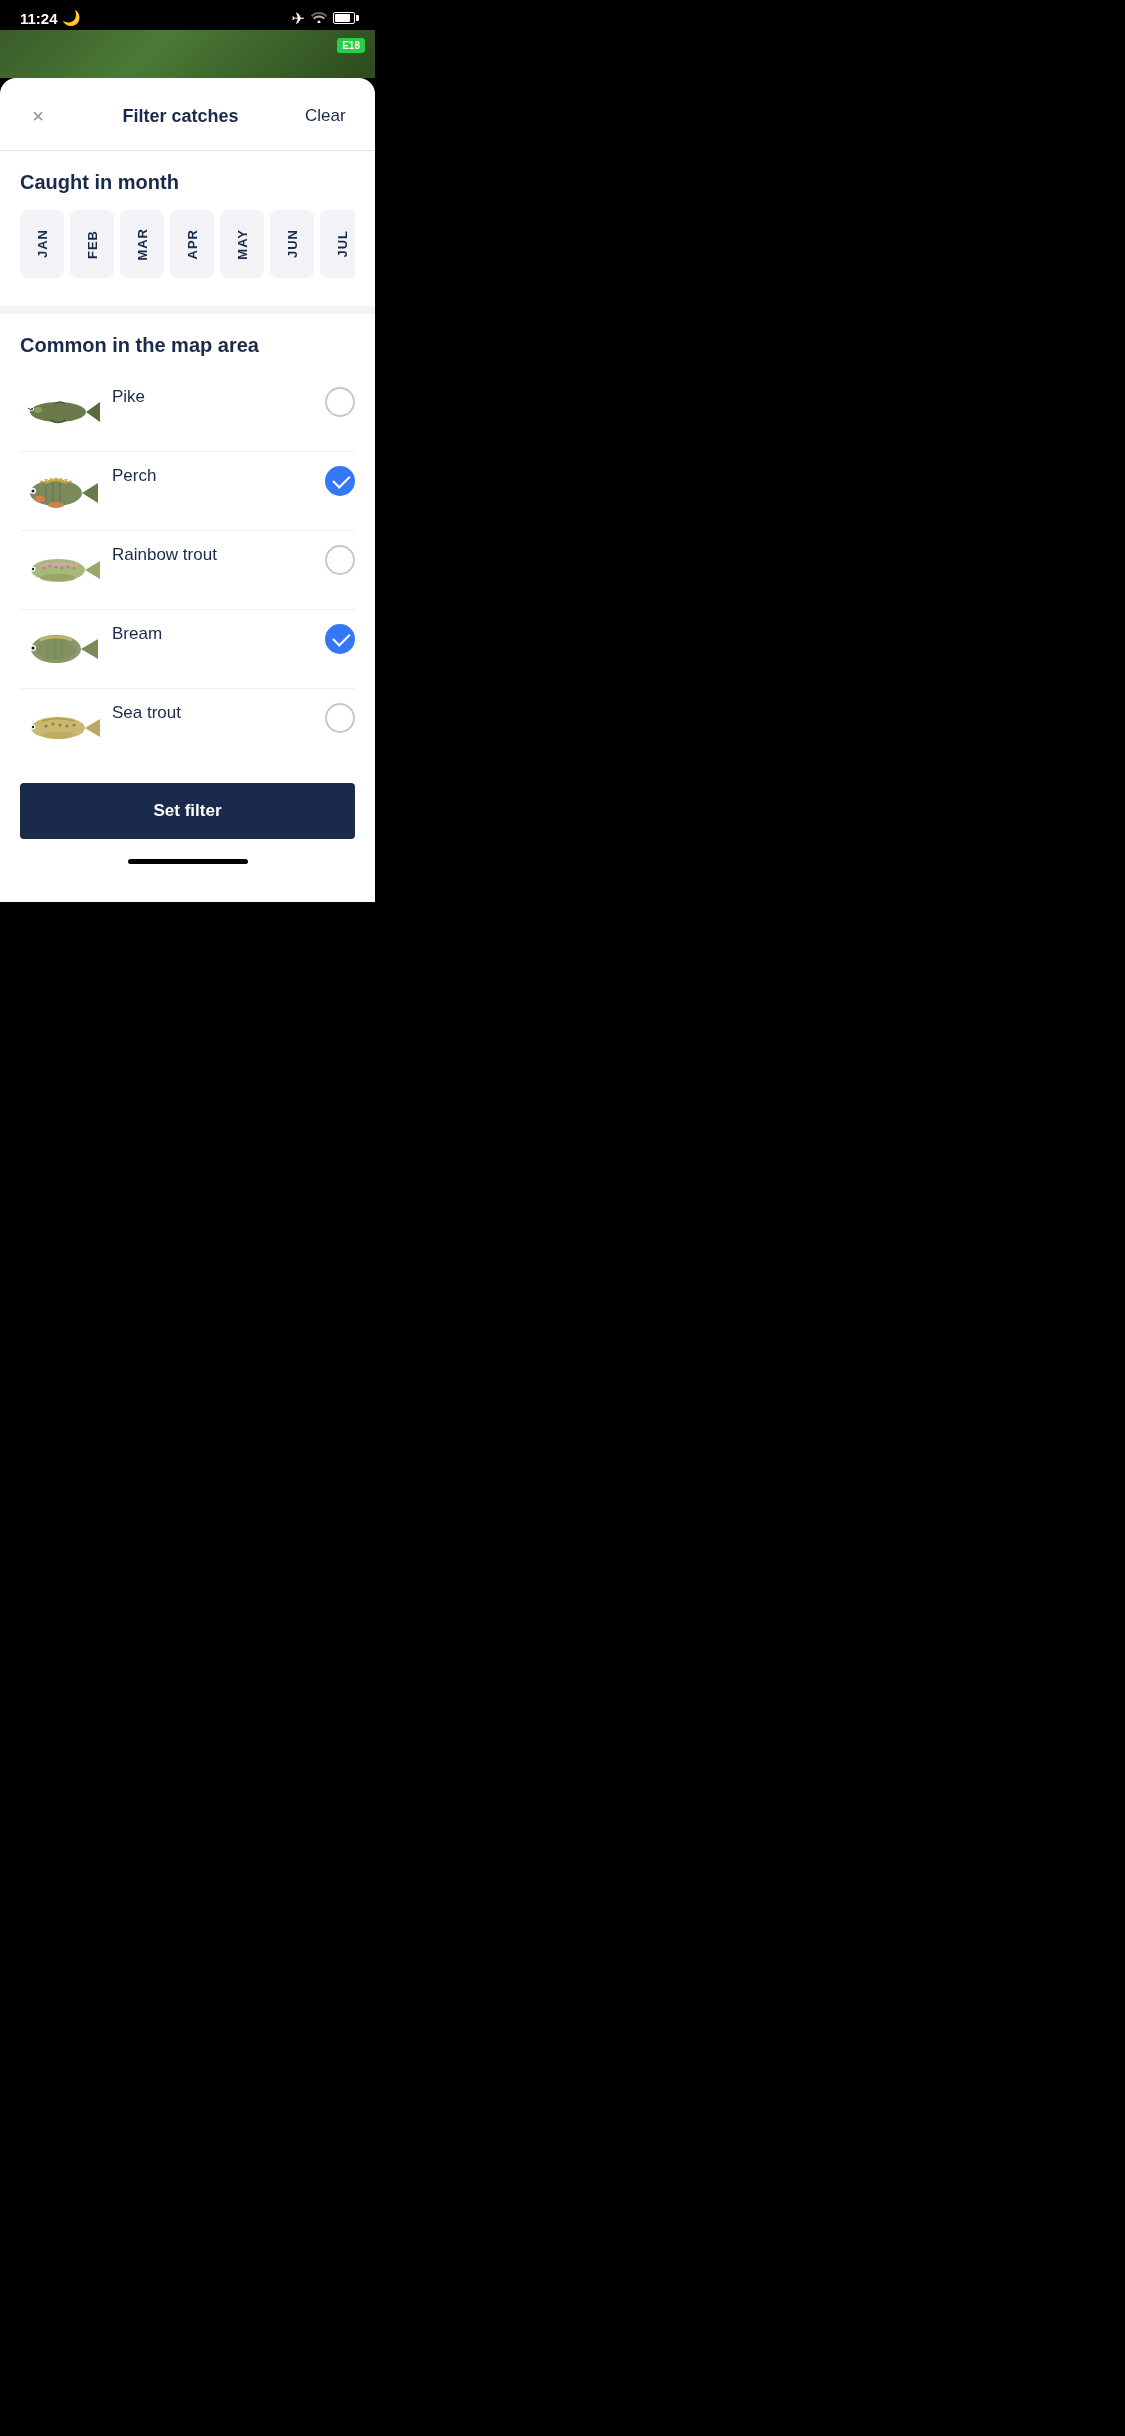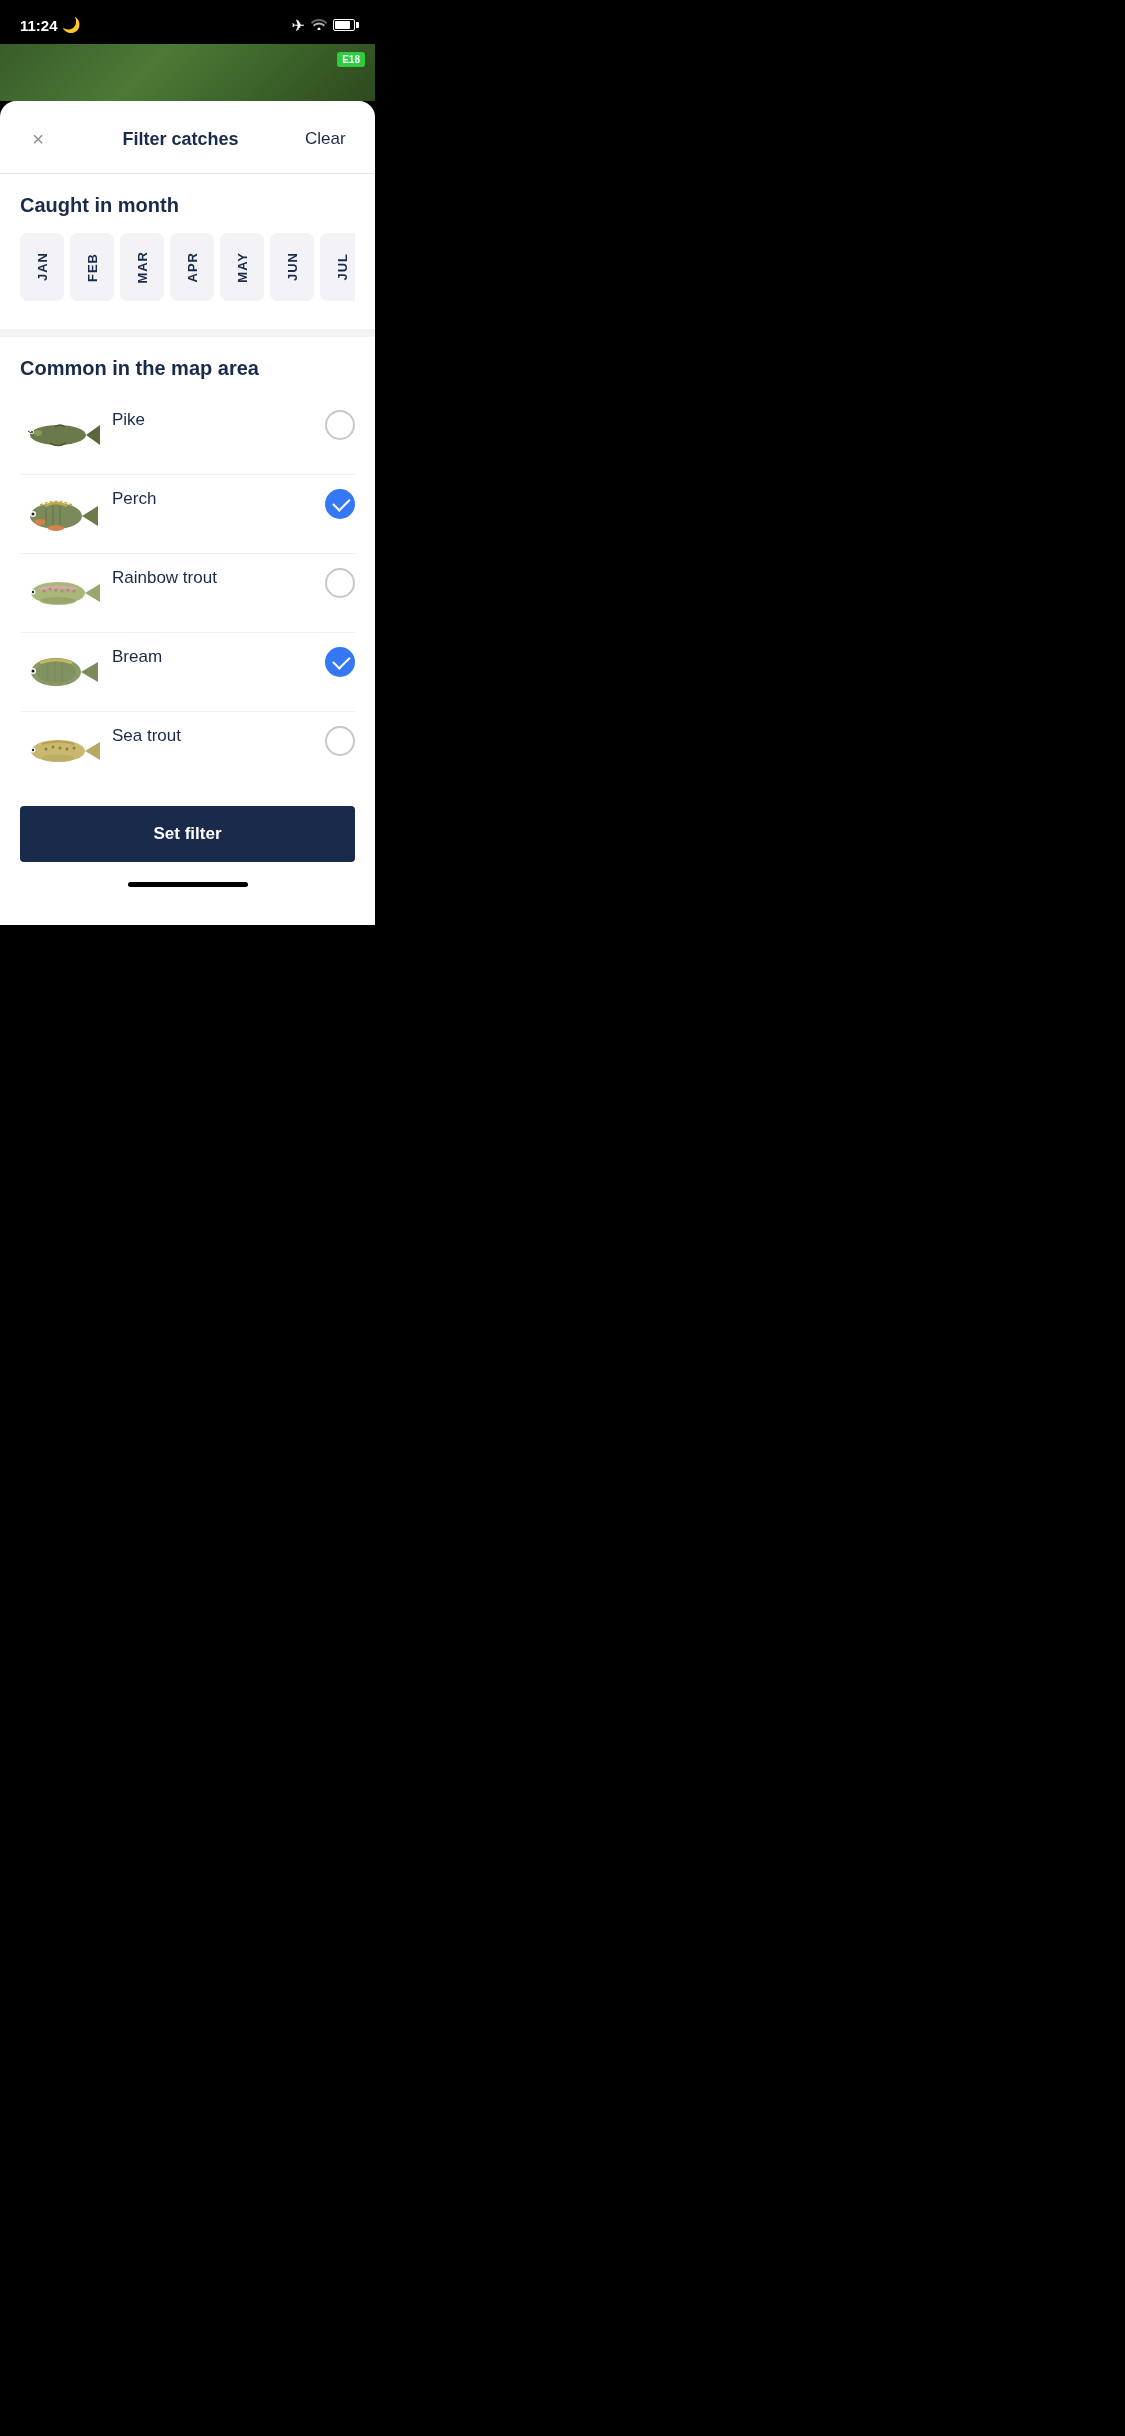--- a/index.html
+++ b/index.html
@@ -14,39 +14,39 @@
     }
 
     
     .status-bar {
       background: #000;
       color: #fff;
       display: flex;
       align-items: center;
       justify-content: space-between;
       padding: 14px 20px 8px 20px;
-      height: 44px;
+      height: 30px;
     }
     .status-time {
       font-size: 15px;
       font-weight: 600;
       display: flex;
       align-items: center;
       gap: 5px;
     }
     .status-icons {
       display: flex;
       align-items: center;
       gap: 6px;
     }
 
     
     .map-peek {
       background: linear-gradient(135deg, #3a5c2a 0%, #4a7a35 40%, #2d4a1e 100%);
-      height: 57px;
+      height: 48px;
       position: relative;
       text-decoration: underline;
     }
     .map-badge {
       position: absolute;
       top: 8px;
       right: 10px;
       background: #2ecc40;
       color: #fff;
       font-size: 10px;

